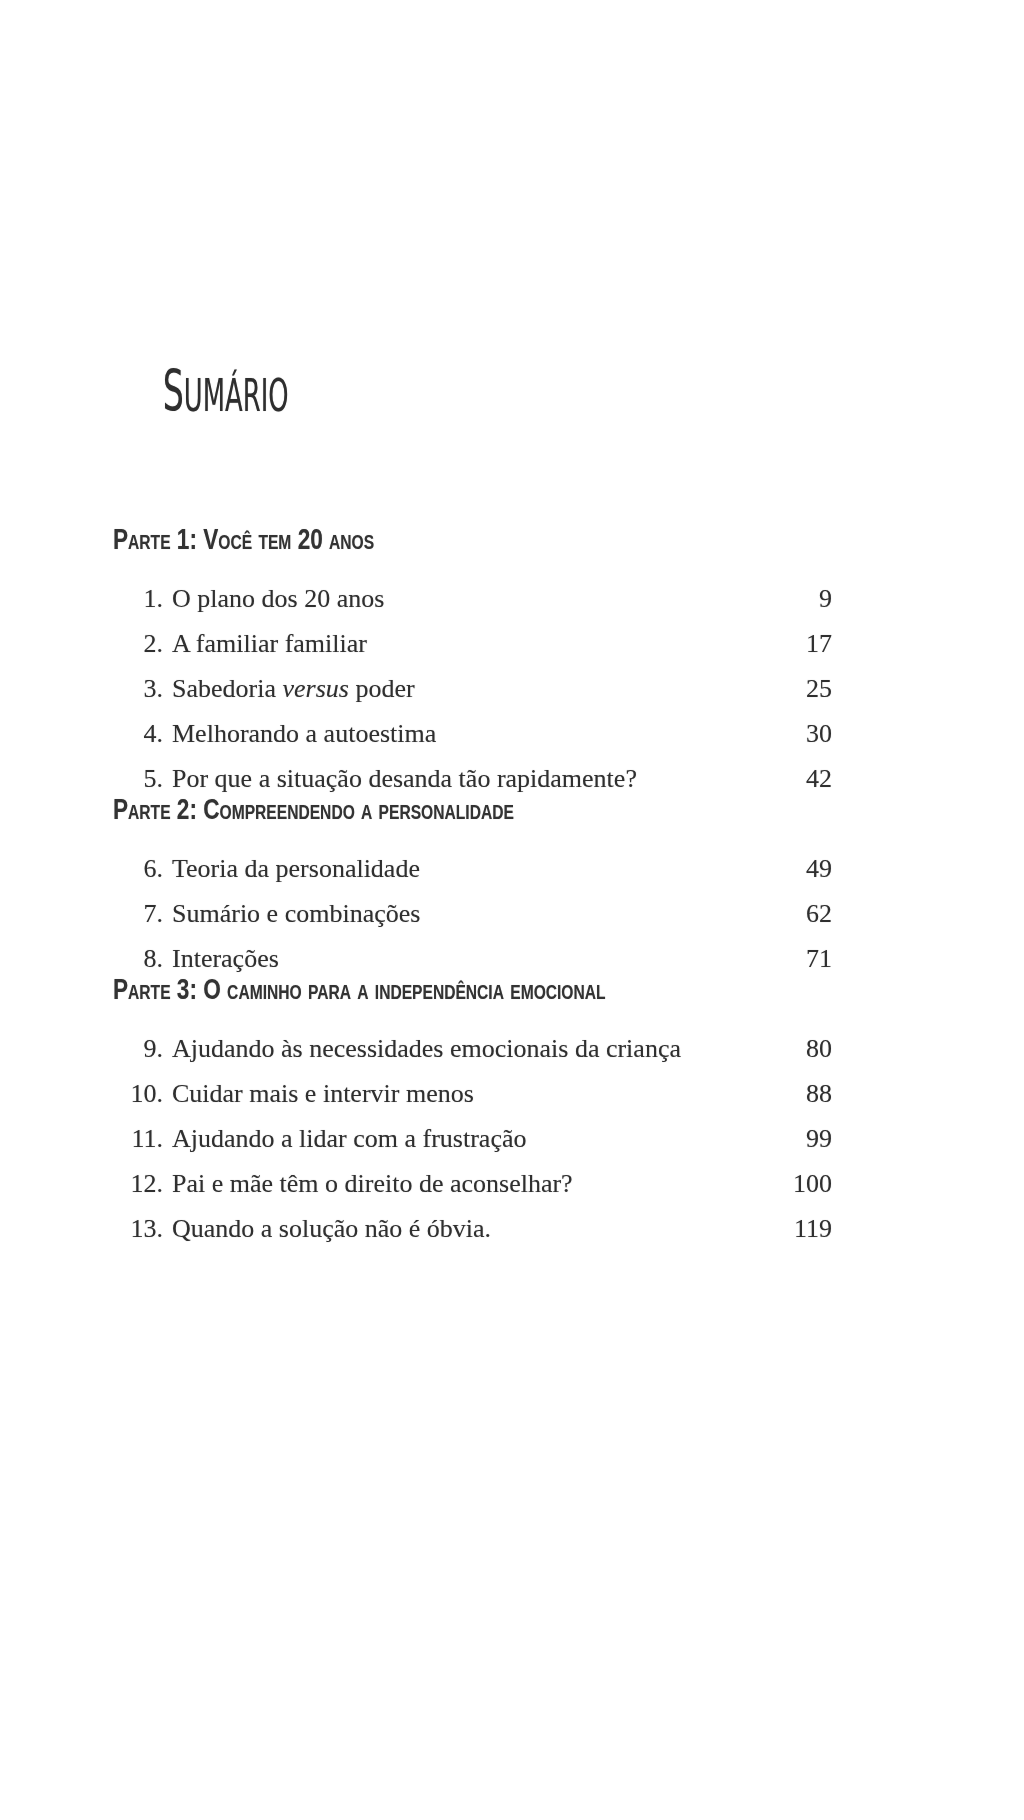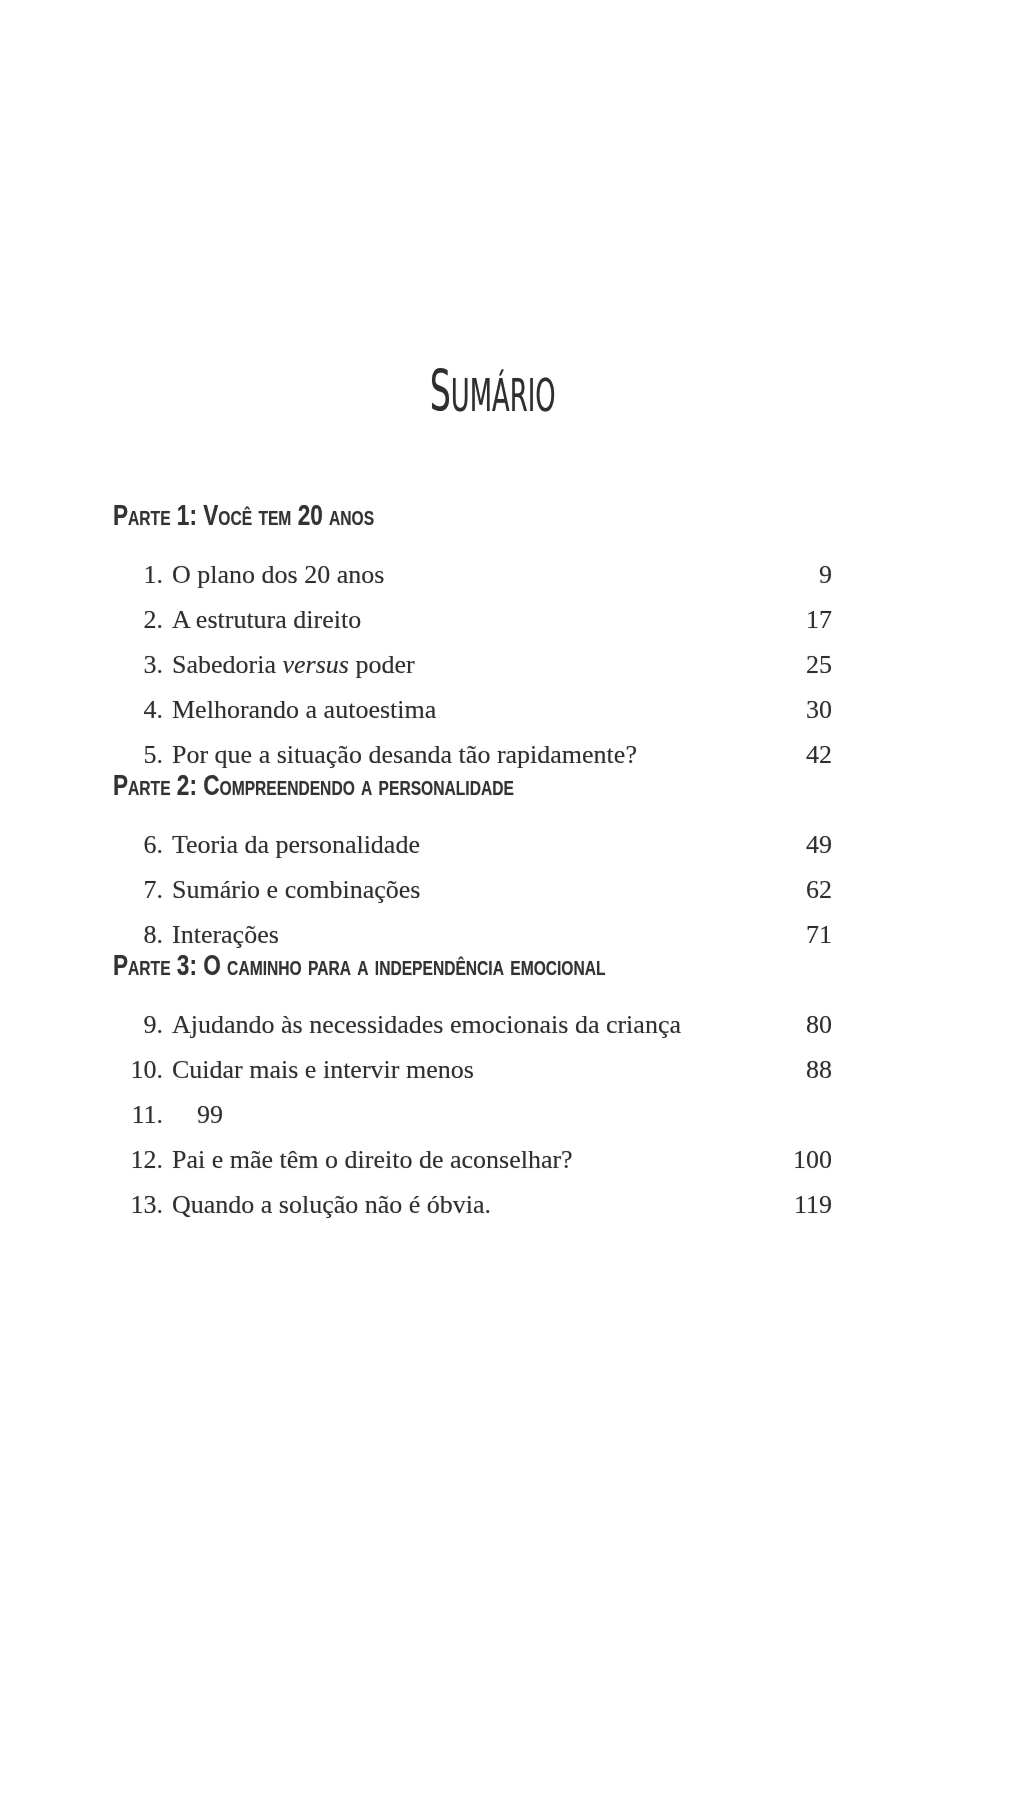--- a/index.html
+++ b/index.html
@@ -20,21 +20,21 @@
 
   .content {
     position: absolute;
     left: 113px;
     width: 719px; 
     top: 372px;
   }
 
   
   .toc-title-wrap {
-    text-align: center;
+    text-align: left;
     position: relative;
     left: 20px;
     height: 52px;
   }
   .toc-title {
     display: inline-block;
     font-family: "DejaVu Sans", sans-serif;
     font-size: 38px;
     line-height: 50px;
     text-transform: uppercase;
@@ -43,21 +43,21 @@
     transform: scale(0.68, 1.15);
     transform-origin: center bottom;
     text-shadow: 0 0 1px rgba(40,40,40,0.4);
     white-space: nowrap;
   }
   .toc-title::first-letter {
     font-size: 49px;
   }
 
   .part { }
-  .part:first-of-type { margin-top: 76px; }
+  .part:first-of-type { margin-top: 100px; }
 
   .part-heading {
     font-family: "Liberation Sans", sans-serif;
     font-weight: 700;
     font-size: 29px;
     line-height: 30px;
     font-variant: small-caps;
     letter-spacing: 0px;
     color: #333333;
     transform: scaleX(0.78);
@@ -113,21 +113,21 @@
     <section class="part">
       <div class="part-heading">Parte 1: Você tem 20 anos</div>
       <div class="chapters">
         <div class="toc-row">
           <span class="chapter-num">1.</span>
           <span class="chapter-title"><span>O plano dos 20 anos</span><em></em><span></span></span>
           <span class="page-num">9</span>
         </div>
         <div class="toc-row">
           <span class="chapter-num">2.</span>
-          <span class="chapter-title"><span>A estrutura direito</span><em></em><span></span></span>
+          <span class="chapter-title"><span>A familiar familiar</span><em></em><span></span></span>
           <span class="page-num">17</span>
         </div>
         <div class="toc-row">
           <span class="chapter-num">3.</span>
           <span class="chapter-title"><span>Sabedoria </span><em>versus</em><span> poder</span></span>
           <span class="page-num">25</span>
         </div>
         <div class="toc-row">
           <span class="chapter-num">4.</span>
           <span class="chapter-title"><span>Melhorando a autoestima</span><em></em><span></span></span>
@@ -170,20 +170,21 @@
           <span class="chapter-title"><span>Ajudando às necessidades emocionais da criança</span><em></em><span></span></span>
           <span class="page-num">80</span>
         </div>
         <div class="toc-row">
           <span class="chapter-num">10.</span>
           <span class="chapter-title"><span>Cuidar mais e intervir menos</span><em></em><span></span></span>
           <span class="page-num">88</span>
         </div>
         <div class="toc-row">
           <span class="chapter-num">11.</span>
+          <span class="chapter-title"><span>Ajudando a lidar com a frustração</span><em></em><span></span></span>
           <span class="page-num">99</span>
         </div>
         <div class="toc-row">
           <span class="chapter-num">12.</span>
           <span class="chapter-title"><span>Pai e mãe têm o direito de aconselhar?</span><em></em><span></span></span>
           <span class="page-num">100</span>
         </div>
         <div class="toc-row">
           <span class="chapter-num">13.</span>
           <span class="chapter-title"><span>Quando a solução não é óbvia.</span><em></em><span></span></span>

